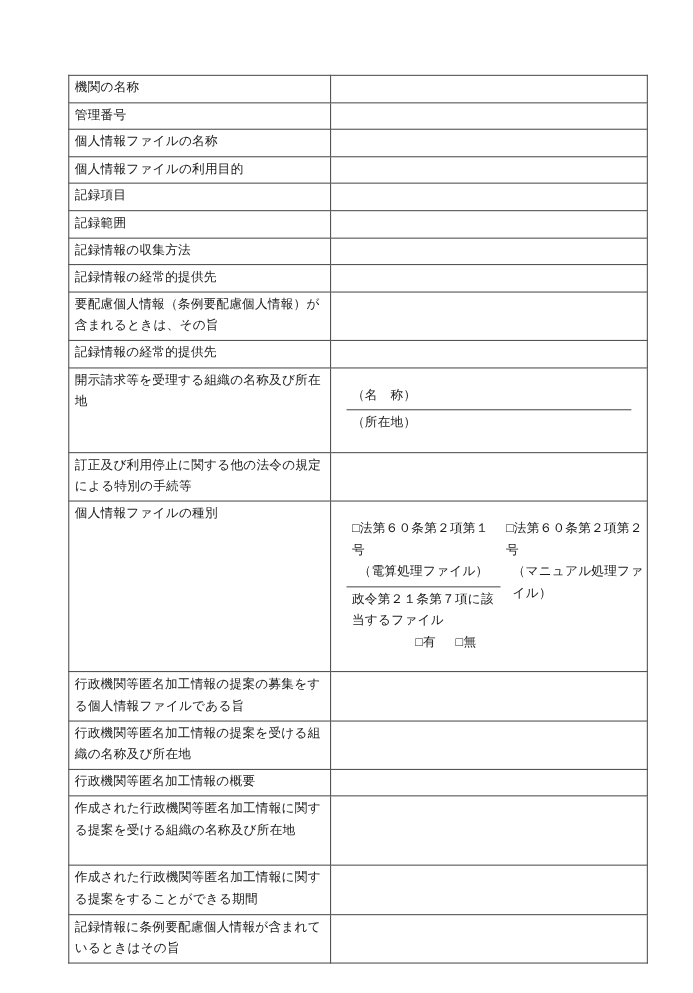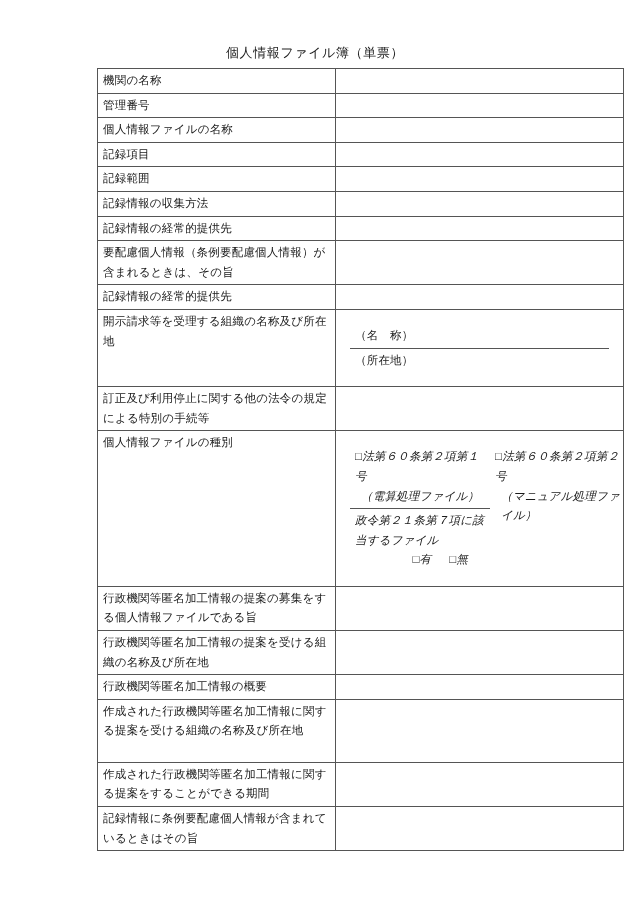--- a/index.html
+++ b/index.html
@@ -31,21 +31,20 @@
     letter-spacing: 0.6px;
     white-space: nowrap;
   }
   .form-table {
     position: absolute;
     left: 62px;
     top: 68px;
     width: 506px;
     border-collapse: collapse;
     table-layout: fixed;
-    margin-left: 35px;
   }
   .form-table td {
     border: 1px solid #555555;
     padding: 2px 4px 2px 5px;
     font-size: 11.5px;
     line-height: 19.6px;
     vertical-align: top;
     letter-spacing: 0.2px;
     word-break: break-all;
   }
@@ -57,21 +56,20 @@
   }
   .row-1 td { height: 19px; }
   .row-2 td { height: 39px; }
   .row-3 td { height: 58px; }
 
   
   .nested-table {
     width: 100%;
     border-collapse: collapse;
     table-layout: fixed;
-    font-style: italic;
   }
   .nested-table td {
     border: none;
     padding: 0;
     vertical-align: top;
   }
   .type-left {
     width: 140px;
     border-right: 1px solid #555555;
   }
@@ -126,41 +124,44 @@
   .wide-space {
     display: inline-block;
     width: 38px;
   }
 </style>
 </head>
 <body>
 
 <div class="page">
 
-  <div class="doc-title">個人情報ファイル簿（単票）</div>
 
   <table class="form-table">
     <tbody>
 
       <tr class="row-1">
         <td class="label-cell">機関の名称</td>
         <td class="value-cell"></td>
       </tr>
 
 
       <tr class="row-1">
         <td class="label-cell">管理番号</td>
         <td class="value-cell"></td>
       </tr>
 
       <tr class="row-1">
         <td class="label-cell">個人情報ファイルの名称</td>
         <td class="value-cell"></td>
       </tr>
 
+      <tr class="row-1">
+        <td class="label-cell">個人情報ファイルの利用目的</td>
+        <td class="value-cell"></td>
+      </tr>
 
       <tr class="row-1">
         <td class="label-cell">記録項目</td>
         <td class="value-cell"></td>
       </tr>
 
       <tr class="row-1">
         <td class="label-cell">記録範囲</td>
         <td class="value-cell"></td>
       </tr>

